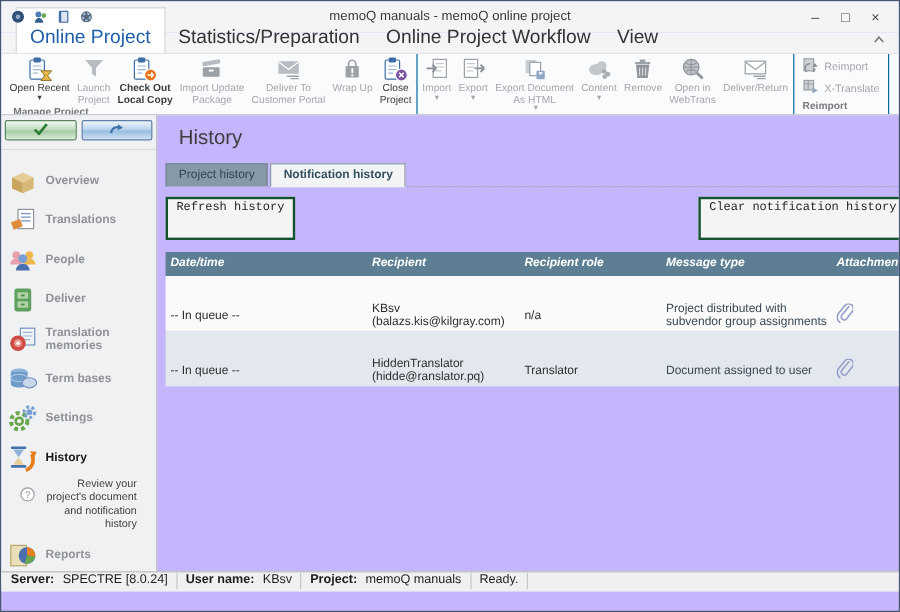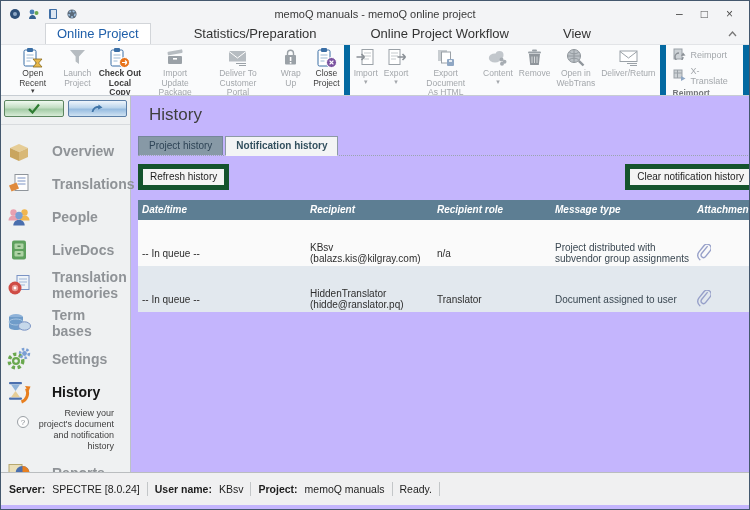--- a/index.html
+++ b/index.html
@@ -13,28 +13,28 @@
   .qat { display:flex; gap:7px; align-items:center; z-index:2; }
   .qat span { display:inline-flex; }
   .title { position:absolute; left:0; right:0; text-align:center; font-size:11px; color:#3a3a3a; }
   .win-controls { margin-left:auto; display:flex; gap:18px; z-index:2; padding-right:8px;
                   font-size:12px; color:#4d4d4d; }
   .win-controls span { cursor:default; line-height:12px; }
 
   
   .tabrow { height:18px; background:#f3f4f6; display:flex; align-items:flex-end;
             padding-left:12px; position:relative; border-bottom:1px solid #e2e4e7; }
-  .rtab { font-size:13px; padding:2px 11px 3px; color:#333;margin-left:32px; }
+  .rtab { font-size:16px; padding:16px 11px 3px; color:#333; }
   .rtab.active { background:#fff; color:#1f5fa9; border:1px solid #d2d5d9; border-bottom:none; }
   .collapse-btn { position:absolute; right:12px; bottom:3px; }
 
   
   .ribbon { height:51px; background:#fafbfc; border-bottom:1px solid #c7cdd3;
             display:flex; align-items:stretch; padding-left:3px; overflow:hidden; }
-  .rgroup { display:flex; flex-direction:column; border-right:6px solid #0369a1; padding:0 1px; }
+  .rgroup { display:flex; flex-direction:column; border-right:1px solid #0369a1; padding:0 1px; }
   .rgroup-buttons { display:flex; flex:1; align-items:flex-start; }
   .rgroup-label { font-size:8.5px; font-weight:bold; color:#75787b;
                   padding:0 6px 2px; }
   .rbtn { display:flex; flex-direction:column; align-items:center; padding:2px 3px 0;
           font-size:8.5px; line-height:9.5px; text-align:center; color:#3c3c3c; height:100%; }
   .rbtn .rlabel { white-space:pre-line; }
   .rbtn .ricon { height:21px; margin-bottom:1px; }
   .rbtn.disabled { color:#a3a7ab; }
   .rbtn.bold .rlabel { font-weight:bold; }
   .caret { font-size:7px; line-height:6px; }
@@ -48,52 +48,52 @@
   .sidebar { width:130px; background:#eff1f2; border-right:1px solid #bcc2c7; display:flex;
              flex-direction:column; }
   .sidebtns { display:flex; gap:4px; padding:4px 3px 7px; border-bottom:1px solid #d8dbde; }
   .gbtn { width:61px; height:17px; border-radius:2px; display:flex; align-items:center;
           justify-content:center; }
   .gbtn.green { border:1px solid #5c8560; background:linear-gradient(#f0faf0,#c2ddc2 45%,#a3cba5 55%,#d8ecd8); }
   .gbtn.blue  { border:1px solid #5b7ea6; background:linear-gradient(#eef5fc,#bcd5ec 45%,#97bce0 55%,#cfe2f2); }
   .snav { padding-top:9px; }
   .snav-item { display:flex; align-items:center; gap:6px; padding:3px 2px 3px 5px; min-height:33px; }
   .snav-icon { width:26px; height:26px; flex:none; display:flex; align-items:center; justify-content:center; }
-  .snav-label { font-size:14px; font-weight:bold; color:#8f9397;margin-left:14px; }
+  .snav-label { font-size:10px; font-weight:bold; color:#8f9397; }
   .snav-item.selected .snav-label { color:#161616; }
   .snav-desc { display:flex; gap:5px; padding:0 4px 4px 16px; align-items:flex-start; }
   .snav-desc .desc-text { font-size:9px; color:#3f3f3f; line-height:11px; width:80px;text-align:right; }
   .help-circle { width:12px; height:12px; border-radius:50%; border:1px solid #9aa0a5;
                  color:#8a9095; font-size:8px; display:flex; align-items:center;
                  justify-content:center; margin-top:8px; background:#fdfdfd; }
 
   .content { flex:1; position:relative; }
   .page-title { margin:9px 0 0 18px; font-size:17px; font-weight:normal; color:#3e3e3e; }
   .tabwrap { display:flex; align-items:flex-end; margin:11px 5px 0 7px;
              border-bottom:1px dotted #9aa6ae; }
   .ttab { font-size:10px; padding:3px 10px 4px; margin-right:2px; }
   .ttab.inactive { background:#8799a6; color:#2e4456; border:1px solid #76879a; border-bottom:none; }
   .ttab.active { background:#f3f4f5; color:#33505e; font-weight:bold;
                  border:1px solid #8d9aa5; border-bottom:1px solid #f3f4f5; margin-bottom:-1px; }
   .btnrow { display:flex; justify-content:space-between; margin:8px 5px 0 7px; }
-  .btn { font-size:10px; padding:2px 7px 3px; background:#f4f4f4; border:5px solid #14532d;
-         color:#1f1f1f; }
+  .btn { font-size:10px; padding:2px 7px 19px; background:#f4f4f4; border:2px solid #14532d;
+         color:#1f1f1f;font-family:Liberation Mono, monospace; }
 
   .table { margin:10px 5px 0 7px; font-size:10px; }
   .thead, .trow { display:grid; grid-template-columns:168px 127px 118px 142px 1fr; }
   .thead { background:#5d7e93; color:#fff; font-style:italic; font-weight:bold; }
   .th { padding:4px 4px 5px; }
   .trow { background:#fafafa; min-height:30px; align-items:center; color:#2e2e2e; }
   .trow.alt { background:#e2e8ee; }
   .td { padding:2px 4px;margin-top:20px; }
   .msg-link { color:#3b4852; cursor:pointer; }
 
   
-  .statusbar { position:absolute; left:0; right:0; bottom:4px; height:33px; background:#f0f0f1;
-               border-top:1px solid #babdbf; display:flex; align-items:center; gap:7px;
+  .statusbar { position:absolute; left:0; right:0; bottom:16px; height:17px; background:#f0f0f1;
+               border-top:1px solid #babdbf; display:flex; align-items:flex-start; gap:7px;
                padding:0 8px; font-size:10.5px; color:#1d1d1d; }
   .statusbar b { font-weight:bold; }
   .sdiv { width:1px; height:14px; background:#c3c6c8; }
 </style>
 </head>
 <body>
 
 <div class="window">
 
   <div class="titlebar">
@@ -405,21 +405,21 @@
         <div class="snav-item">
           <span class="snav-icon">
             <svg width="26" height="26">
                 <rect x="6" y="3.5" width="14" height="19" rx="2" fill="#5ea05e"></rect>
                 <rect x="8.5" y="6.5" width="9" height="5.5" rx="1" fill="#aed3a5"></rect>
                 <rect x="8.5" y="14" width="9" height="5.5" rx="1" fill="#aed3a5"></rect>
                 <rect x="11.5" y="8.5" width="3" height="1.4" fill="#4d814d"></rect>
                 <rect x="11.5" y="16" width="3" height="1.4" fill="#4d814d"></rect>
               </svg>
           </span>
-          <span class="snav-label">LiveDocs</span>
+          <span class="snav-label">Deliver</span>
         </div>
         <div class="snav-item">
           <span class="snav-icon">
             <svg width="26" height="26">
                 <rect x="11" y="3.5" width="12" height="14" fill="#eef3f8" stroke="#7a93c4"></rect>
                 <path d="M13 7h8M13 10h8M13 13h6" stroke="#9fb6d7"></path>
                 <circle cx="9" cy="16" r="6.5" fill="#cf4c45"></circle>
                 <circle cx="9" cy="16" r="3.2" fill="#e89b94"></circle>
                 <circle cx="9" cy="16" r="1.4" fill="#fff"></circle>
               </svg>

